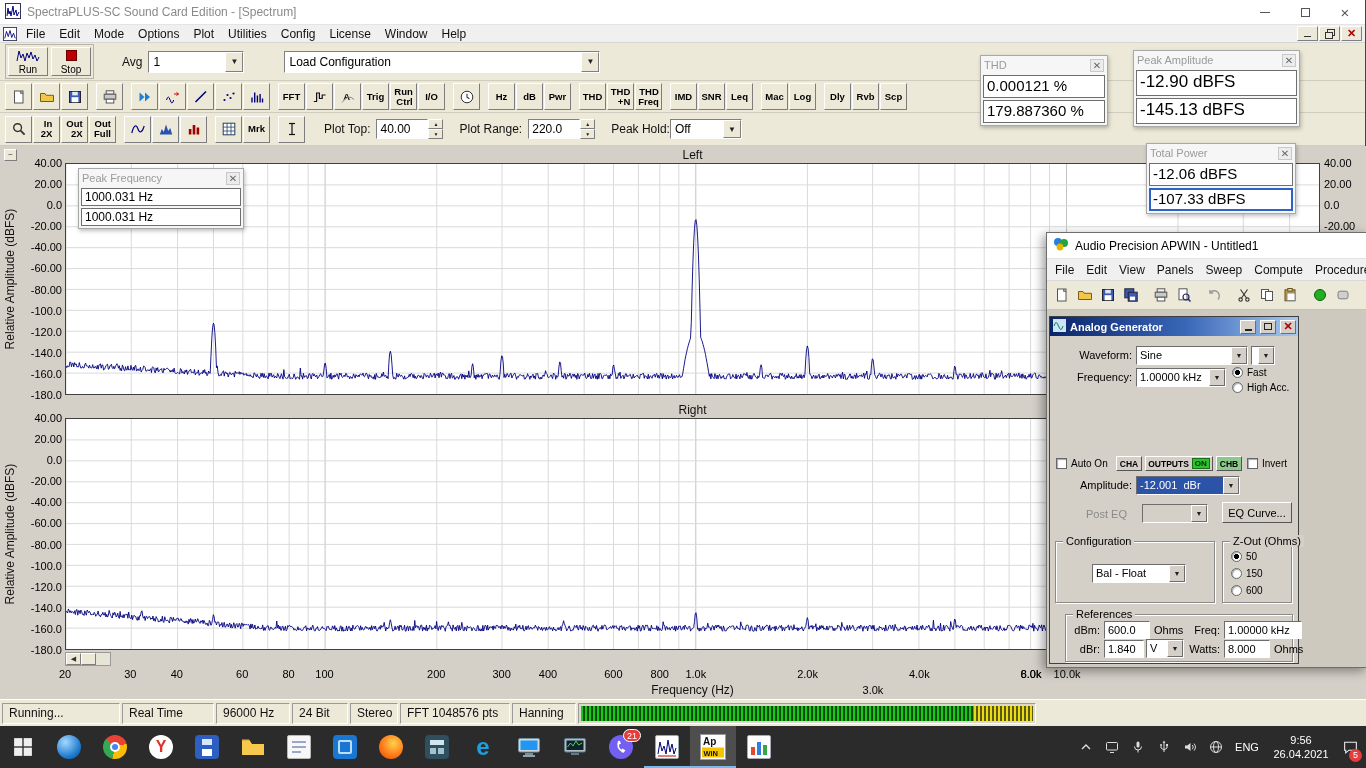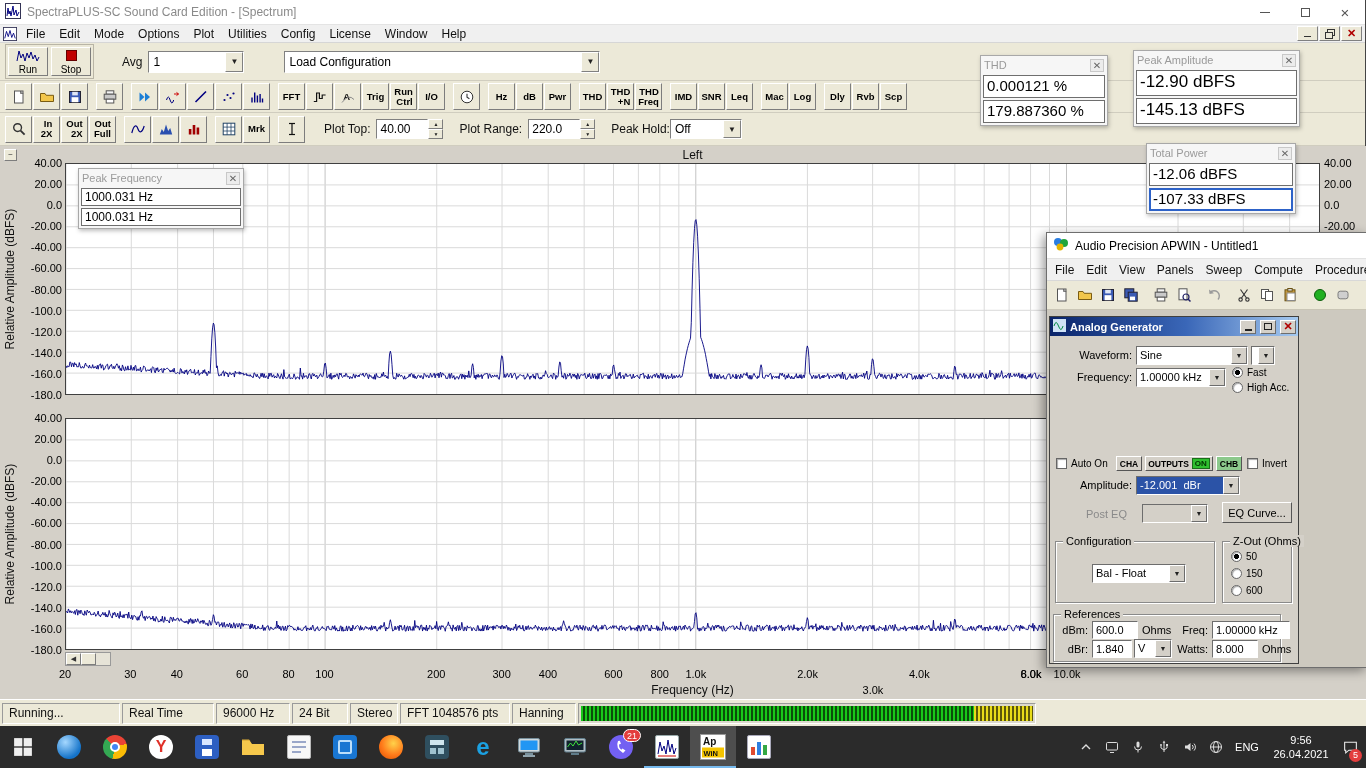--- a/index.html
+++ b/index.html
@@ -439,20 +439,21 @@
         <div class="ytick-r" style="top: 158.636px;">-100.0</div>
         <div class="ytick" style="top: 179.727px;">-120.0</div>
         <div class="ytick-r" style="top: 179.727px;">-120.0</div>
         <div class="ytick" style="top: 200.818px;">-140.0</div>
         <div class="ytick-r" style="top: 200.818px;">-140.0</div>
         <div class="ytick" style="top: 221.909px;">-160.0</div>
         <div class="ytick-r" style="top: 221.909px;">-160.0</div>
         <div class="ytick" style="top: 243px;">-180.0</div>
         <div class="ytick-r" style="top: 243px;">-180.0</div>
         <div class="ylab" style="top: 126px;">Relative Amplitude (dBFS)</div>
+        <div class="plot-title" style="top: 257px;">Right</div>
         <svg class="plot-svg" viewBox="0 0 1255 232" preserveAspectRatio="none" style="top: 272px;">
           <line x1="0.0" y1="0" x2="0.0" y2="232" stroke="#dadada" stroke-width="1"></line>
           <line x1="65.4" y1="0" x2="65.4" y2="232" stroke="#dadada" stroke-width="1"></line>
           <line x1="111.8" y1="0" x2="111.8" y2="232" stroke="#dadada" stroke-width="1"></line>
           <line x1="147.7" y1="0" x2="147.7" y2="232" stroke="#dadada" stroke-width="1"></line>
           <line x1="177.1" y1="0" x2="177.1" y2="232" stroke="#dadada" stroke-width="1"></line>
           <line x1="202.0" y1="0" x2="202.0" y2="232" stroke="#dadada" stroke-width="1"></line>
           <line x1="223.5" y1="0" x2="223.5" y2="232" stroke="#dadada" stroke-width="1"></line>
           <line x1="242.5" y1="0" x2="242.5" y2="232" stroke="#dadada" stroke-width="1"></line>
           <line x1="259.5" y1="0" x2="259.5" y2="232" stroke="#c3c3c3" stroke-width="1"></line>
@@ -806,21 +807,21 @@
             <span class="rad" style="left:8px;top:26px">
                 <span class="rb"></span>
                 <span>150</span>
               </span>
             <span class="rad" style="left:8px;top:43px">
                 <span class="rb"></span>
                 <span>600</span>
               </span>
           </span>
 
-          <span class="grp" style="left:3px;top:278px;width:228px;height:48px">
+          <span class="grp" style="left:15px;top:278px;width:228px;height:48px">
             <span class="gt">References</span>
             <span class="glabel" style="left:2px;top:9px;width:32px">dBm:</span>
             <span class="field" style="left:38px;top:6px;width:46px">600.0</span>
             <span class="glabel lft" style="left:88px;top:9px;width:32px">Ohms</span>
             <span class="glabel" style="left:118px;top:9px;width:36px">Freq:</span>
             <span class="field" style="left:158px;top:6px;width:78px">1.00000 kHz</span>
             <span class="glabel" style="left:2px;top:28px;width:32px">dBr:</span>
             <span class="field" style="left:38px;top:25px;width:40px">1.840</span>
             <span class="cmb" style="left:80px;top:24px;width:38px;height:19px">
                 <span class="f">V</span>

